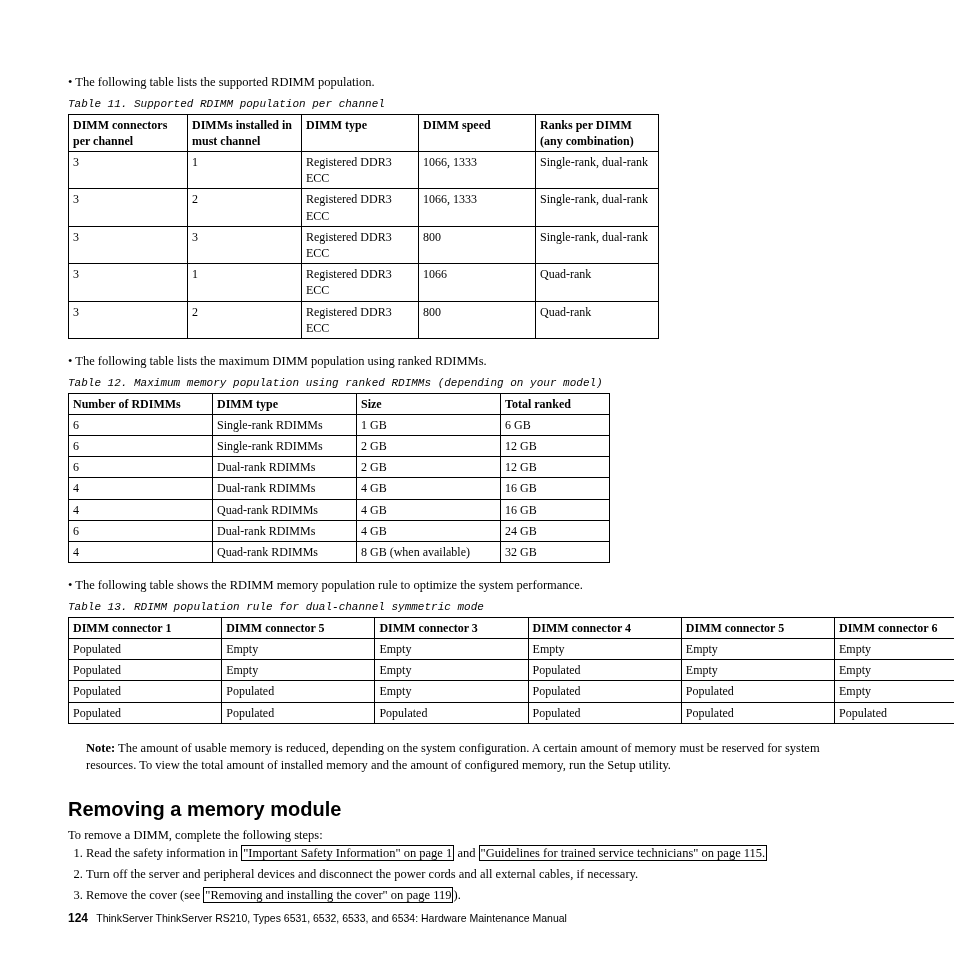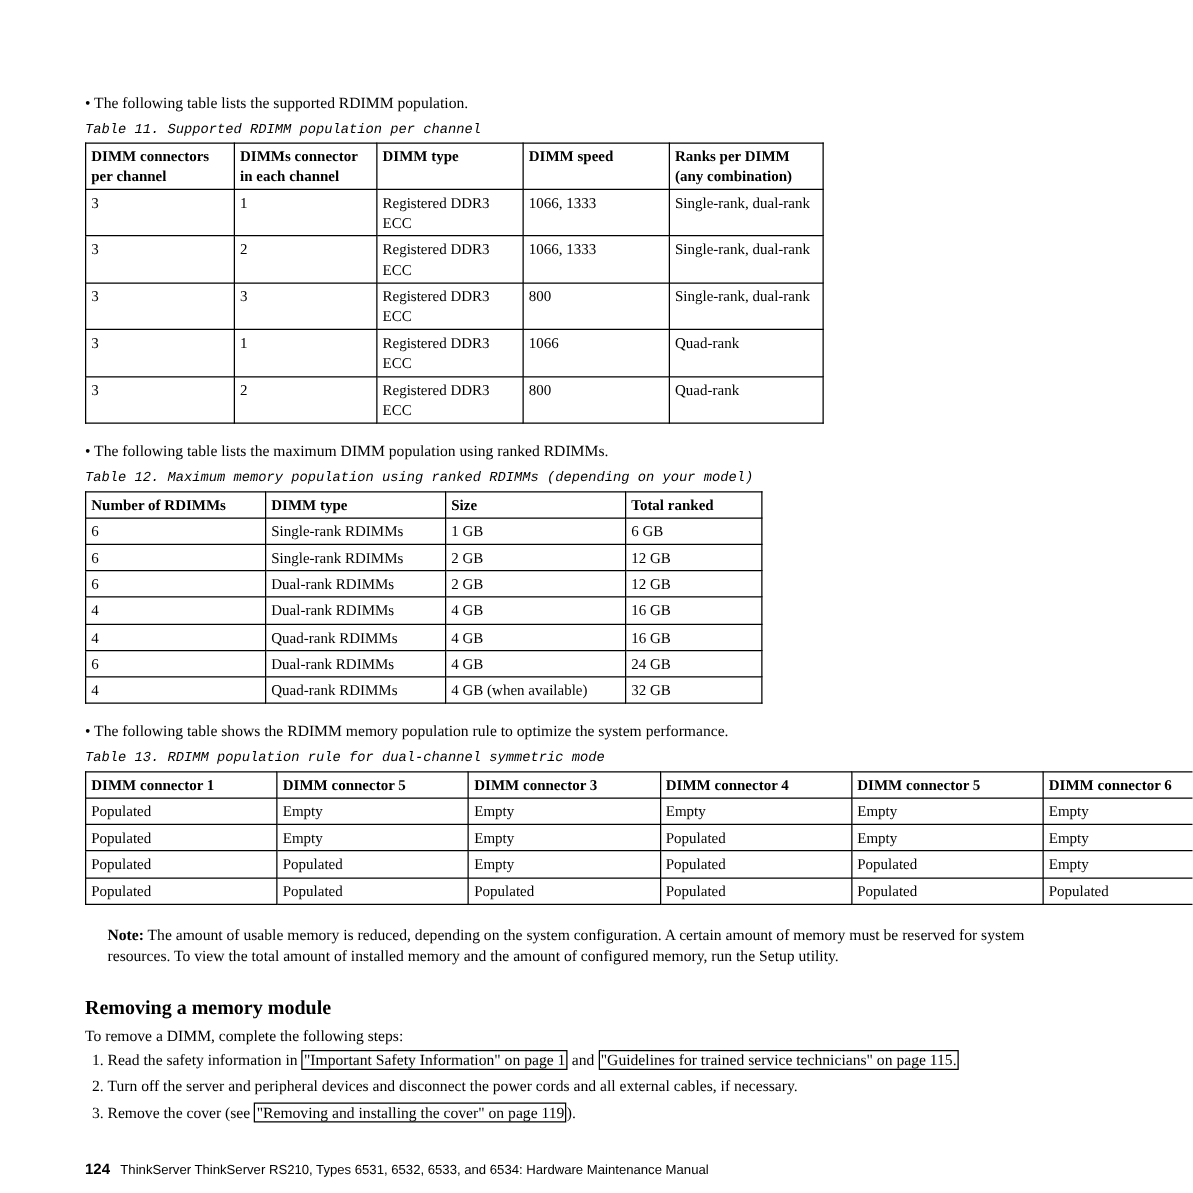--- a/index.html
+++ b/index.html
@@ -40,39 +40,39 @@
   }
   .t11 { width: 591px; }
   .t12 { width: 542px; }
   .t13 { width: 924px; }
   .note {
     margin: 16px 0 22px 18px;
     padding-right: 40px;
   }
   .note b { font-weight: bold; }
   h2.section {
-    font-family: Liberation Serif, serif;
-    font-size: 16px;
+    font-family: Liberation Sans, sans-serif;
+    font-size: 20px;
     font-weight: bold;
     margin: 20px 0 4px 0;
   }
   ol.steps {
     margin: 2px 0 0 0;
     padding-left: 18px;
   }
   ol.steps li {
     margin-bottom: 4px;
   }
   .link-box {
     border: 1px solid #000;
     padding: 0 1px;
     display: inline;
   }
   .footer {
-    margin-top: 28px;
+    margin-top: 6px;
     font-size: 11px;
   }
   .footer b {
     font-family: Arial, Helvetica, sans-serif;
     font-weight: bold;
     font-size: 12px;
   }
   .footer-text {
     font-family: Arial, Helvetica, sans-serif;
     font-size: 10.5px;
@@ -80,21 +80,21 @@
 </style>
 </head>
 <body>
 
 <div class="bullet-line">The following table lists the supported RDIMM population.</div>
 <div class="table-caption">Table 11. Supported RDIMM population per channel</div>
 <table class="t11">
   <thead>
       <tr>
     <th style="width:110px">DIMM connectors per channel</th>
-    <th style="width:105px">DIMMs connector in each channel</th>
+    <th style="width:105px">DIMMs installed in must channel</th>
     <th style="width:108px">DIMM type</th>
     <th style="width:108px">DIMM speed</th>
     <th>Ranks per DIMM (any combination)</th>
   </tr>
     </thead>
   <tbody id="t11-body">
       <tr>
         <td>3</td>
         <td>1</td>
         <td>Registered DDR3 ECC</td>
@@ -176,21 +176,21 @@
       </tr>
       <tr>
         <td>6</td>
         <td>Dual-rank RDIMMs</td>
         <td>4 GB</td>
         <td>24 GB</td>
       </tr>
       <tr>
         <td>4</td>
         <td>Quad-rank RDIMMs</td>
-        <td>4 GB (when available)</td>
+        <td>8 GB (when available)</td>
         <td>32 GB</td>
       </tr>
     </tbody>
 </table>
 
 <div class="bullet-line">The following table shows the RDIMM memory population rule to optimize the system performance.</div>
 <div class="table-caption">Table 13. RDIMM population rule for dual-channel symmetric mode</div>
 <table class="t13">
   <thead>
       <tr>

